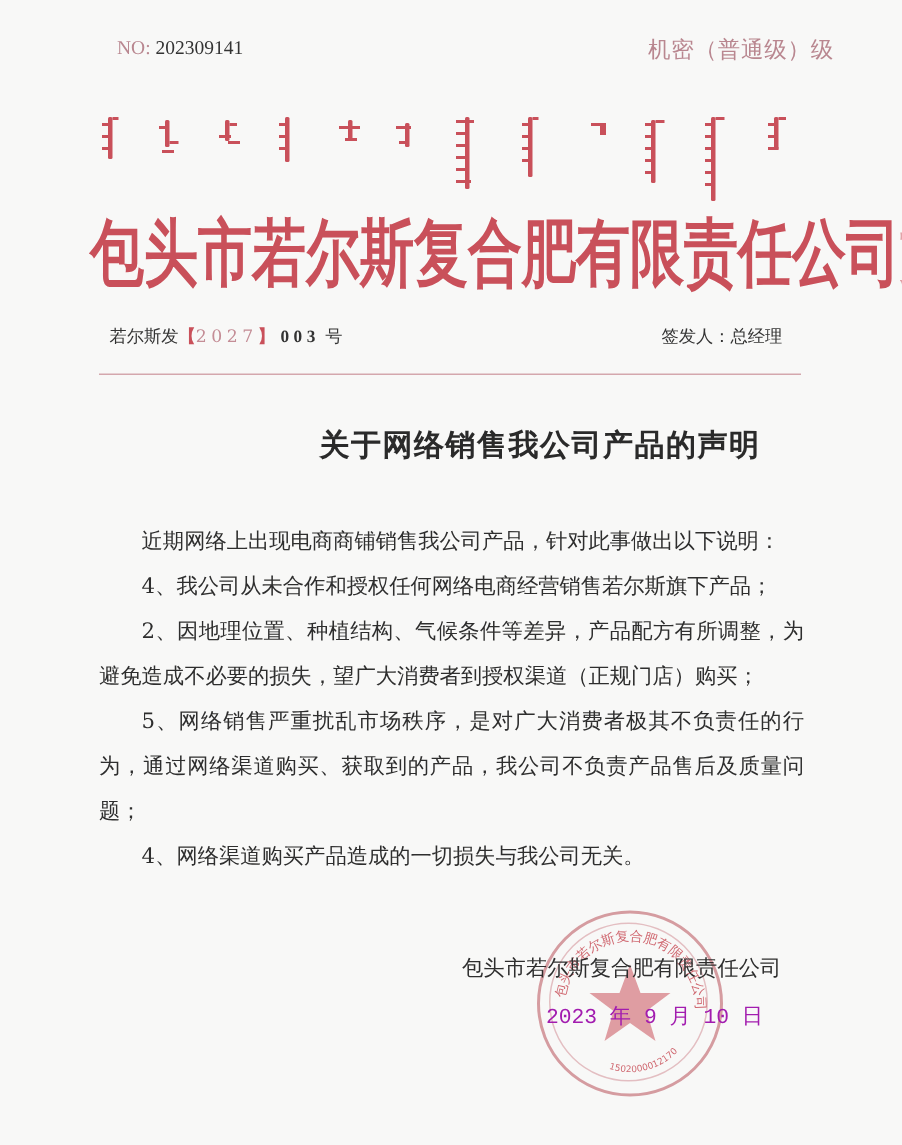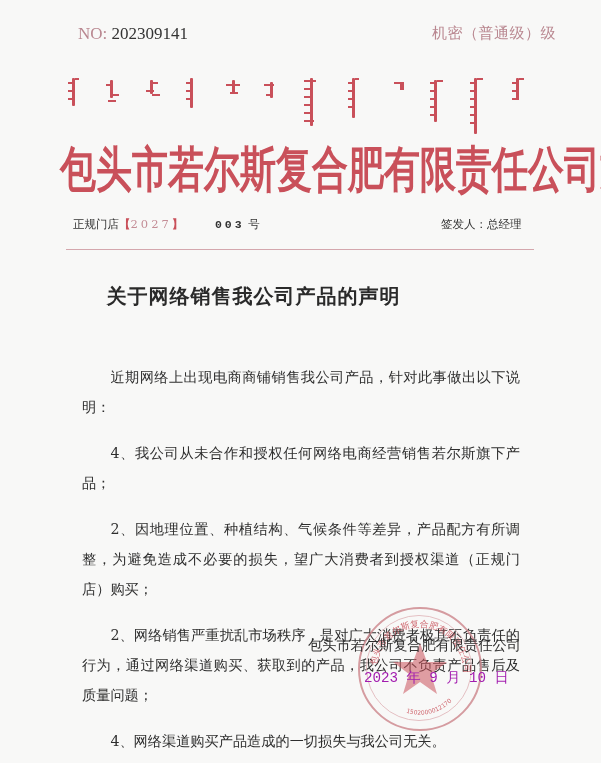--- a/index.html
+++ b/index.html
@@ -17,21 +17,21 @@
     }
     .page {
       position: absolute;
       left: 0; top: 0;
       width: 601px; height: 763px;
       background: #f8f8f7;
     }
     .doc-no {
       position: absolute;
       left: 78px; top: 24px;
-      font-size: 17px;
+      font-size: 13px;
       font-family: "Liberation Serif", serif;
     }
     .doc-no .label { color: #b98790; }
     .doc-no .value { color: #333; }
     .secrecy {
       position: absolute;
       left: 432px; top: 24px;
       font-size: 15px;
       color: #b98790;
       letter-spacing: 0.5px;
@@ -56,54 +56,54 @@
     }
     .issue-line {
       position: absolute;
       left: 73px; top: 217px;
       font-size: 11.5px;
       color: #333;
       white-space: nowrap;
     }
     .issue-line .bracket { color: #c9505a; font-weight: bold; }
     .issue-line .year { color: #c48d96; letter-spacing: 3px; }
-    .issue-line .num { letter-spacing: 3px; font-weight: bold; font-family: Liberation Mono, monospace; margin-left: 28px; }
+    .issue-line .num { letter-spacing: 3px; font-weight: bold; font-family: Liberation Serif, serif; }
     .signer {
       position: absolute;
       left: 441px; top: 217px;
       font-size: 11.5px;
       color: #333;
     }
     .red-rule {
       position: absolute;
       left: 66px; top: 249px;
       width: 468px; height: 1px;
       background: #d4a7ad;
     }
     .doc-heading {
       position: absolute;
       left: 0; top: 283px;
       width: 507px;
-      text-align: center;
+      text-align: right;
       font-size: 20px;
       font-weight: bold;
       color: #2a2a2a;
       font-family: "DejaVu Sans", sans-serif;
       letter-spacing: 1px;
     }
     .body-text {
       position: absolute;
       left: 66px; top: 346px;
       width: 470px;
       font-size: 14.2px;
       line-height: 30px;
       color: #2e2e2e;
     }
     .para {
-      margin: 16px;
+      margin: 0;
       text-indent: 2em;
       text-align: justify;
     }
     .stamp {
       position: absolute;
       left: 358px; top: 607px;
       width: 120px; height: 120px;
       border-radius: 50%;
       border: 2px solid #cf8c92;
       opacity: 0.85;
@@ -227,38 +227,38 @@
           <rect x="448" y="16" width="5" height="2"></rect>
           <rect x="455" y="4" width="5" height="2"></rect>
           <rect x="448" y="24" width="7" height="2"></rect>
       </g>
     </svg>
   </div>
 
   <div class="letterhead-title">包头市若尔斯复合肥有限责任公司文件</div>
 
   <div class="issue-line">
-    <span>正规门店</span><span class="bracket">【</span><span class="year">2027</span><span class="bracket">】</span>
+    <span>若尔斯发</span><span class="bracket">【</span><span class="year">2027</span><span class="bracket">】</span>
     <span class="num">003</span>
     <span>号</span>
   </div>
 
   <div class="signer">
     <span>签发人：</span><span>总经理</span>
   </div>
 
   <div class="red-rule"></div>
 
   <div class="doc-heading">关于网络销售我公司产品的声明</div>
 
   <div class="body-text">
     <p class="para">近期网络上出现电商商铺销售我公司产品，针对此事做出以下说明：</p>
     <p class="para">4、我公司从未合作和授权任何网络电商经营销售若尔斯旗下产品；</p>
     <p class="para">2、因地理位置、种植结构、气候条件等差异，产品配方有所调整，为避免造成不必要的损失，望广大消费者到授权渠道（正规门店）购买；</p>
-    <p class="para">2、网络销售严重扰乱市场秩序，是对广大消费者极其不负责任的行为，通过网络渠道购买、获取到的产品，我公司不负责产品售后及质量问题；</p>
+    <p class="para">5、网络销售严重扰乱市场秩序，是对广大消费者极其不负责任的行为，通过网络渠道购买、获取到的产品，我公司不负责产品售后及质量问题；</p>
     <p class="para">4、网络渠道购买产品造成的一切损失与我公司无关。</p>
   </div>
 
   <div class="stamp">
     <div class="inner-ring"></div>
     <svg class="stamp-text" viewBox="0 0 120 120">
       <defs>
         <path id="arcTop" d="M 16 62 A 44 44 0 0 1 104 62"></path>
         <path id="arcBottom" d="M 28 92 A 44 44 0 0 0 100 80"></path>
       </defs>

